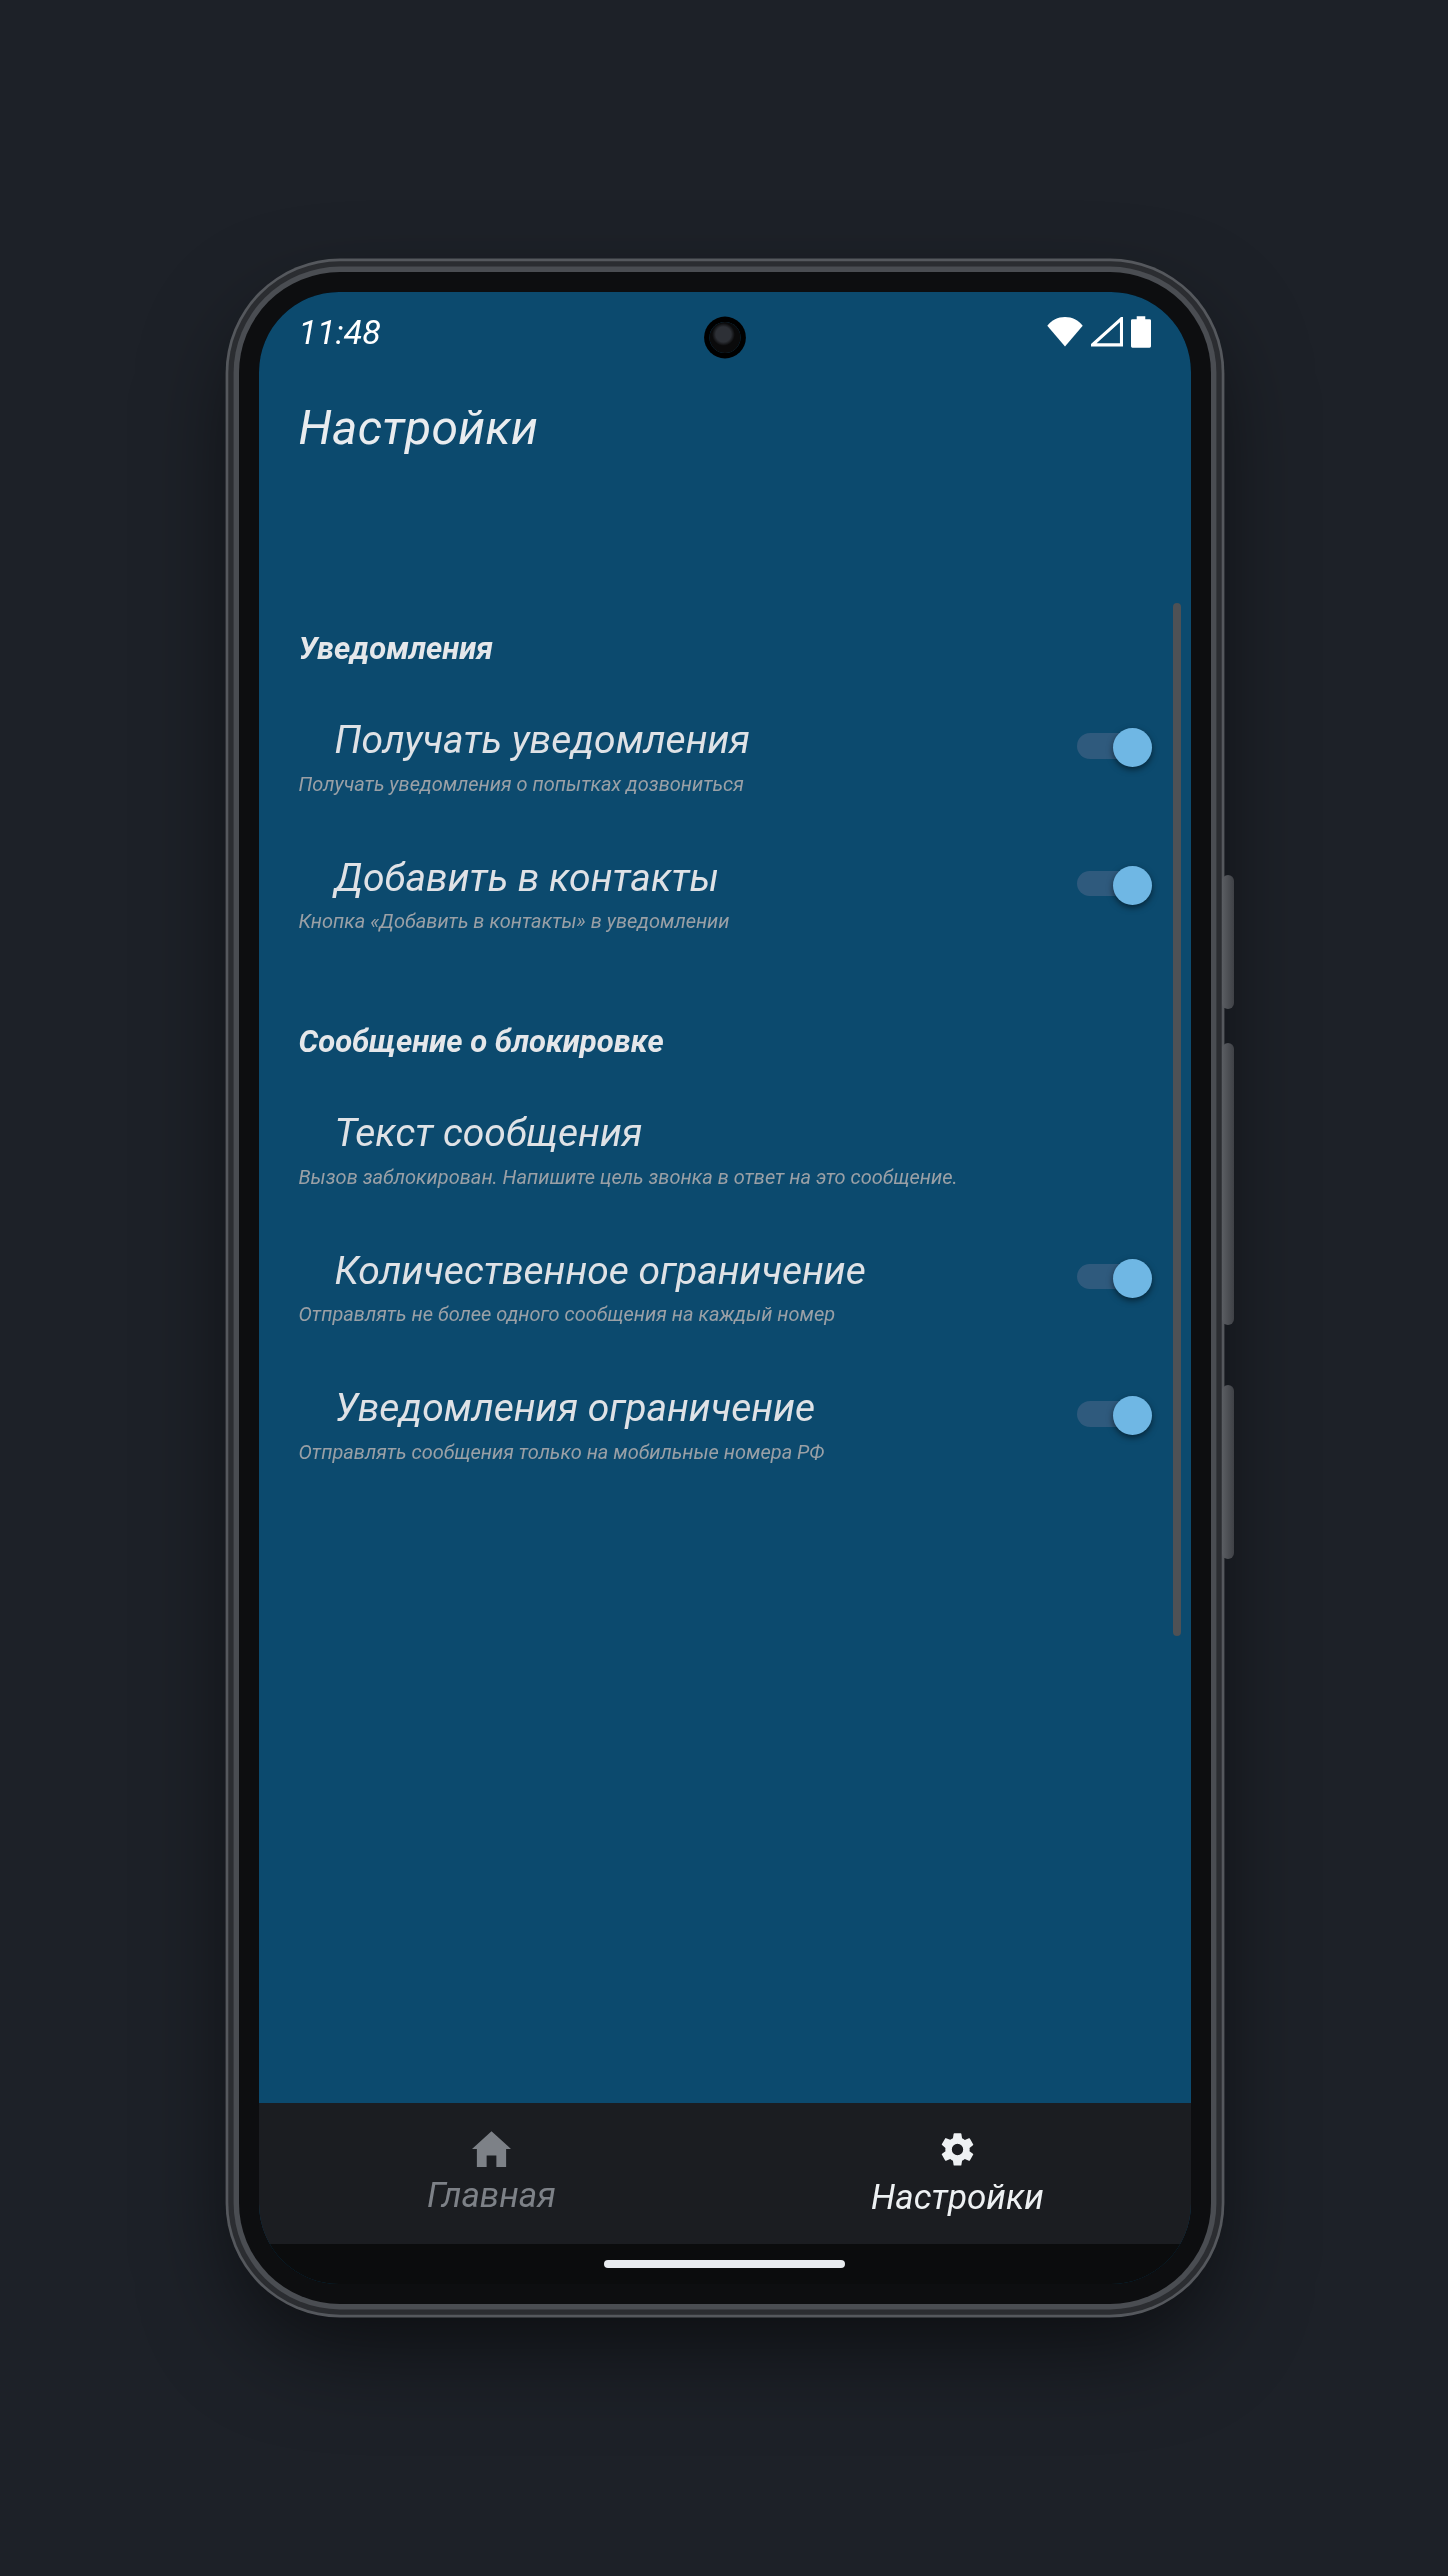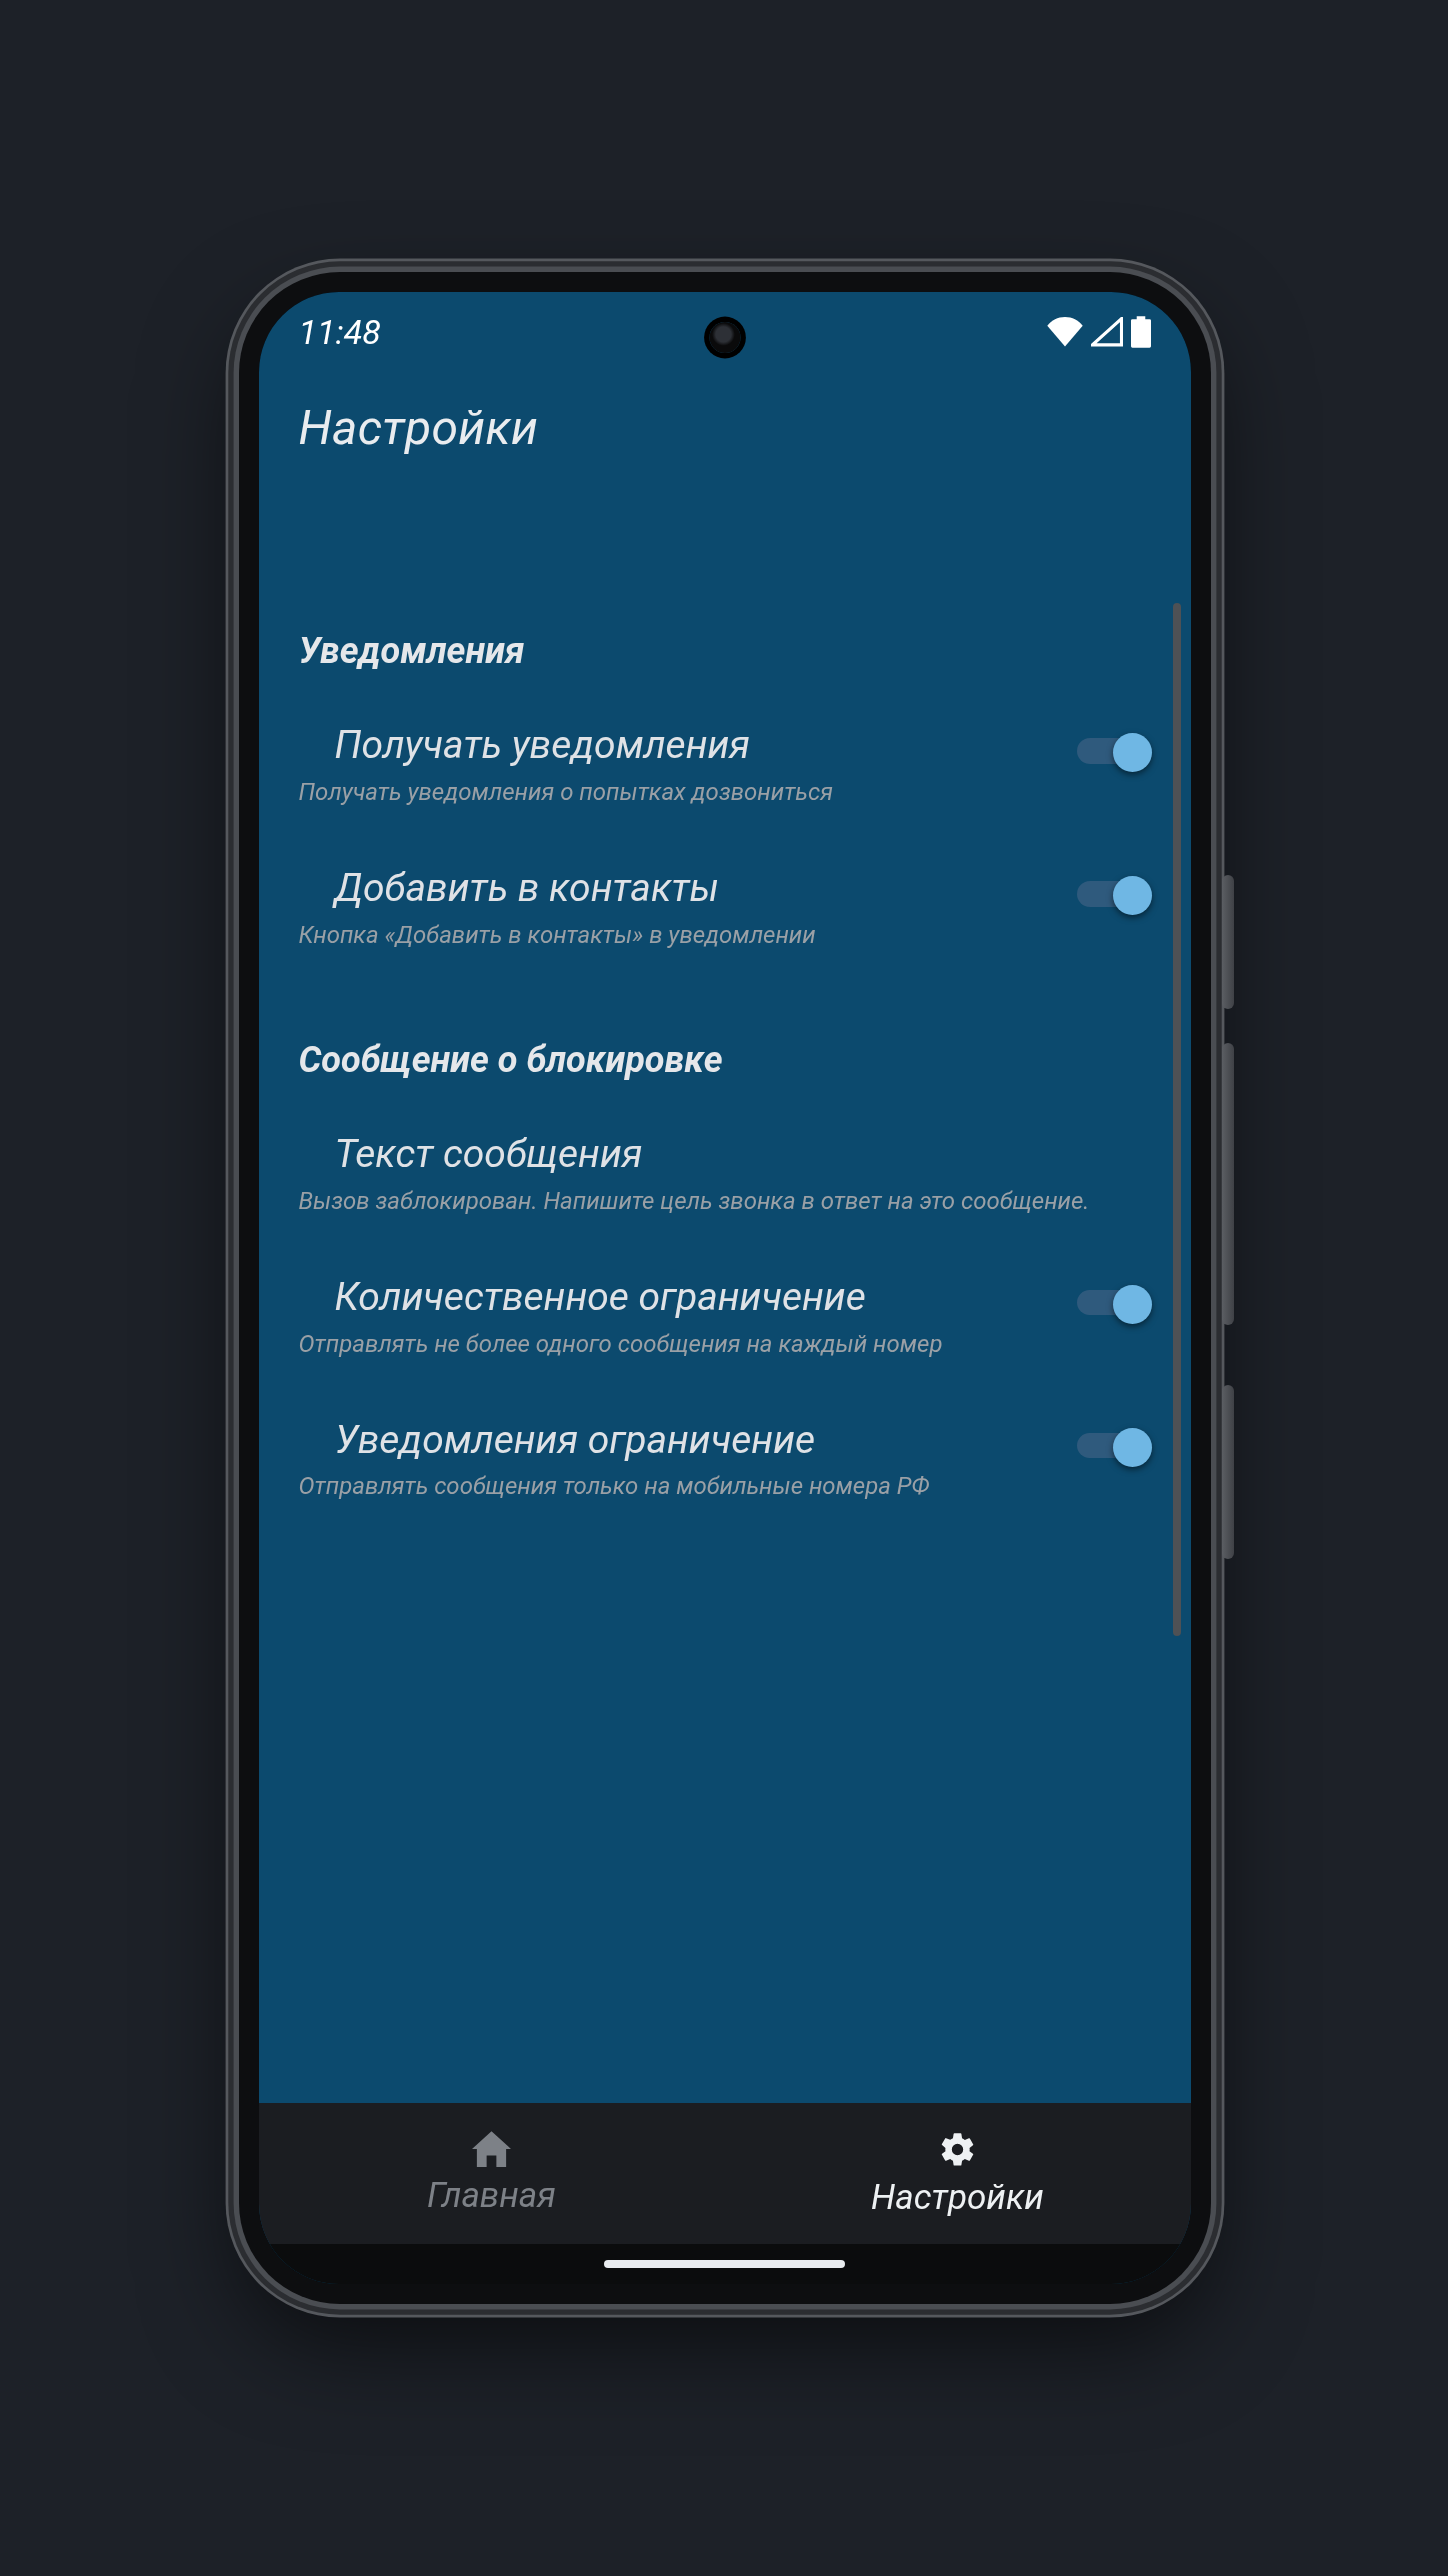--- a/index.html
+++ b/index.html
@@ -101,21 +101,21 @@
     right: 9.4px;
     top: 134px;
     width: 8px;
     height: 1033px;
     background: #4e5155;
     border-radius: 4px;
   }
   .spacer-top { height: 161px; }
   .section-header {
     color: #e5e7ea;
-    font-size: 36px;
+    font-size: 31px;
     font-weight: 700;
     margin-bottom: 27px;
   }
   .setting {
     display: flex;
     align-items: flex-start;
     justify-content: space-between;
     gap: 27px;
     padding: 23px 0 34px;
   }
@@ -123,21 +123,21 @@
   .setting .title {
     color: #dfe2e6;
     font-size: 39px;
     font-weight: 400;
     line-height: 1.2;
     margin-bottom: 6.7px;
     margin-left: 36px;
   }
   .setting .desc {
     color: #9aa0a6;
-    font-size: 24px;
+    font-size: 20px;
     font-weight: 400;
     line-height: 1.35;
   }
   .toggle {
     position: relative;
     width: 74px;
     height: 36px;
     flex-shrink: 0;
     margin-top: 10.7px;
   }

